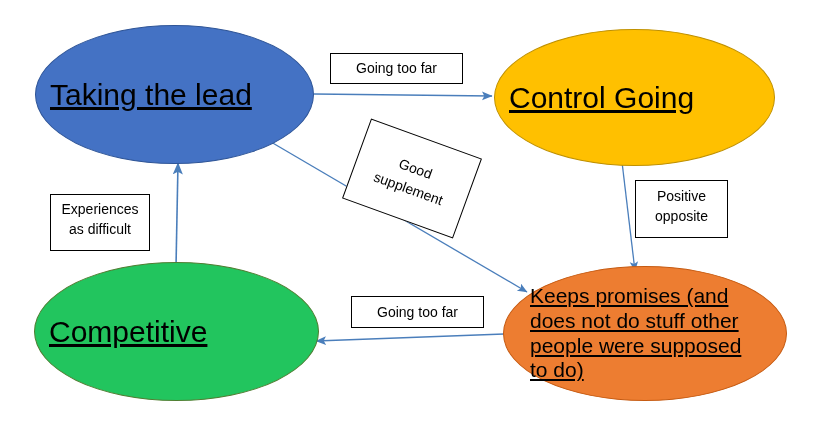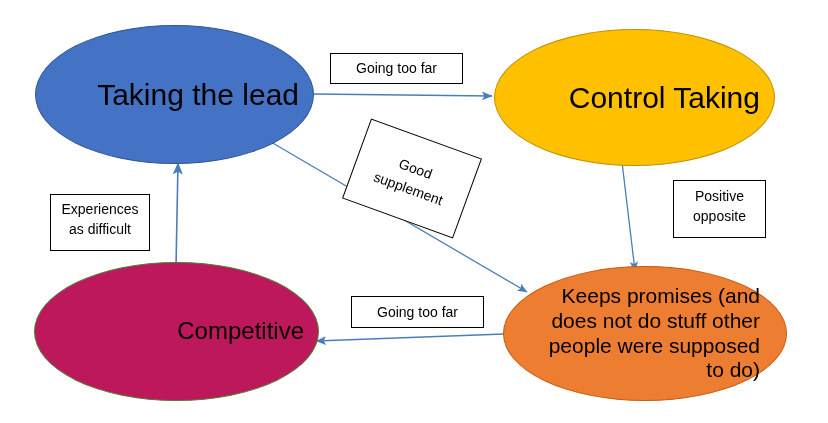--- a/index.html
+++ b/index.html
@@ -23,48 +23,49 @@
     top: 0;
     width: 828px;
     height: 423px;
     pointer-events: none;
   }
   .node {
     position: absolute;
     display: flex;
     align-items: center;
     justify-content: center;
-    text-align: right;
+    text-align: left;
     border-radius: 50%;
     box-sizing: border-box;
     color: #000000;
     line-height: 1.18;
     padding: 4px 14px;
+    text-decoration: underline;
   }
   .node-label {
     display: block;
     width: 100%;
   }
   .node.blue {
     left: 35px; top: 25px; width: 279px; height: 139px;
     background: #4472C4;
     border: 1.5px solid #2F5597;
     font-size: 30px;
   }
   .node.yellow {
     left: 494px; top: 29px; width: 281px; height: 137px;
     background: #FFC000;
     border: 1.5px solid #BF9000;
     font-size: 30px;
   }
   .node.green {
     left: 34px; top: 262px; width: 285px; height: 139px;
-    background: #be185d;
+    background: #22c55e;
     border: 1.5px solid #507E32;
-    font-size: 24px;
+    font-size: 30px;
   }
   .node.orange {
     left: 503px; top: 266px; width: 284px; height: 135px;
     background: #ED7D31;
     border: 1.5px solid #C55A11;
     font-size: 21px;
     padding: 4px 26px;
   }
 
   .edge-label {
@@ -80,21 +81,21 @@
     justify-content: center;
     text-align: center;
     padding: 3px 0;
     white-space: pre-line;
   }
   .lbl-going-top   { left: 330px; top: 53px;  width: 133px; height: 31px; }
   .lbl-good-supp   { left: 353px; top: 136px; width: 118px; height: 85px;
                      transform: rotate(20deg); transform-origin: center center;
                      padding: 2px 6px; }
   .lbl-positive    { left: 635px; top: 180px; width: 93px;  height: 58px;
-                     align-items: flex-start; padding-top: 5px; margin-left: 38px; }
+                     align-items: flex-start; padding-top: 5px; }
   .lbl-experiences { left: 50px;  top: 194px; width: 100px; height: 57px;
                      align-items: flex-start; padding-top: 4px; }
   .lbl-going-bot   { left: 351px; top: 296px; width: 133px; height: 32px; }
 </style>
 </head>
 <body>
 
 <div id="canvas">
 
   <svg id="edges" viewBox="0 0 828 423">
@@ -113,21 +114,21 @@
     <line x1="504" y1="334" x2="316" y2="341" stroke="#4A7EBB" stroke-width="1.4" marker-end="url(#ah)"></line>
 
     <line x1="176" y1="267" x2="178" y2="163" stroke="#4A7EBB" stroke-width="1.6" marker-end="url(#ah)"></line>
   </svg>
 
   <div class="node blue">
     <span class="node-label">Taking the lead</span>
   </div>
 
   <div class="node yellow">
-    <span class="node-label">Control Taking</span>
+    <span class="node-label">Control Going</span>
   </div>
 
   <div class="node green">
     <span class="node-label">Competitive</span>
   </div>
 
   <div class="node orange">
     <span class="node-label">Keeps promises (and does not do stuff other people were supposed to do)</span>
   </div>
 

